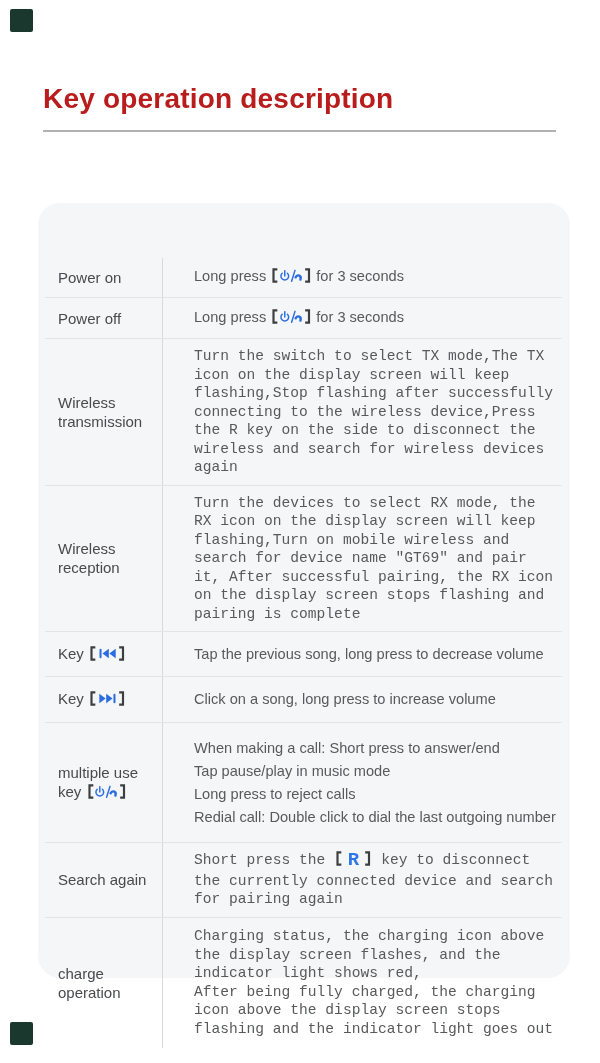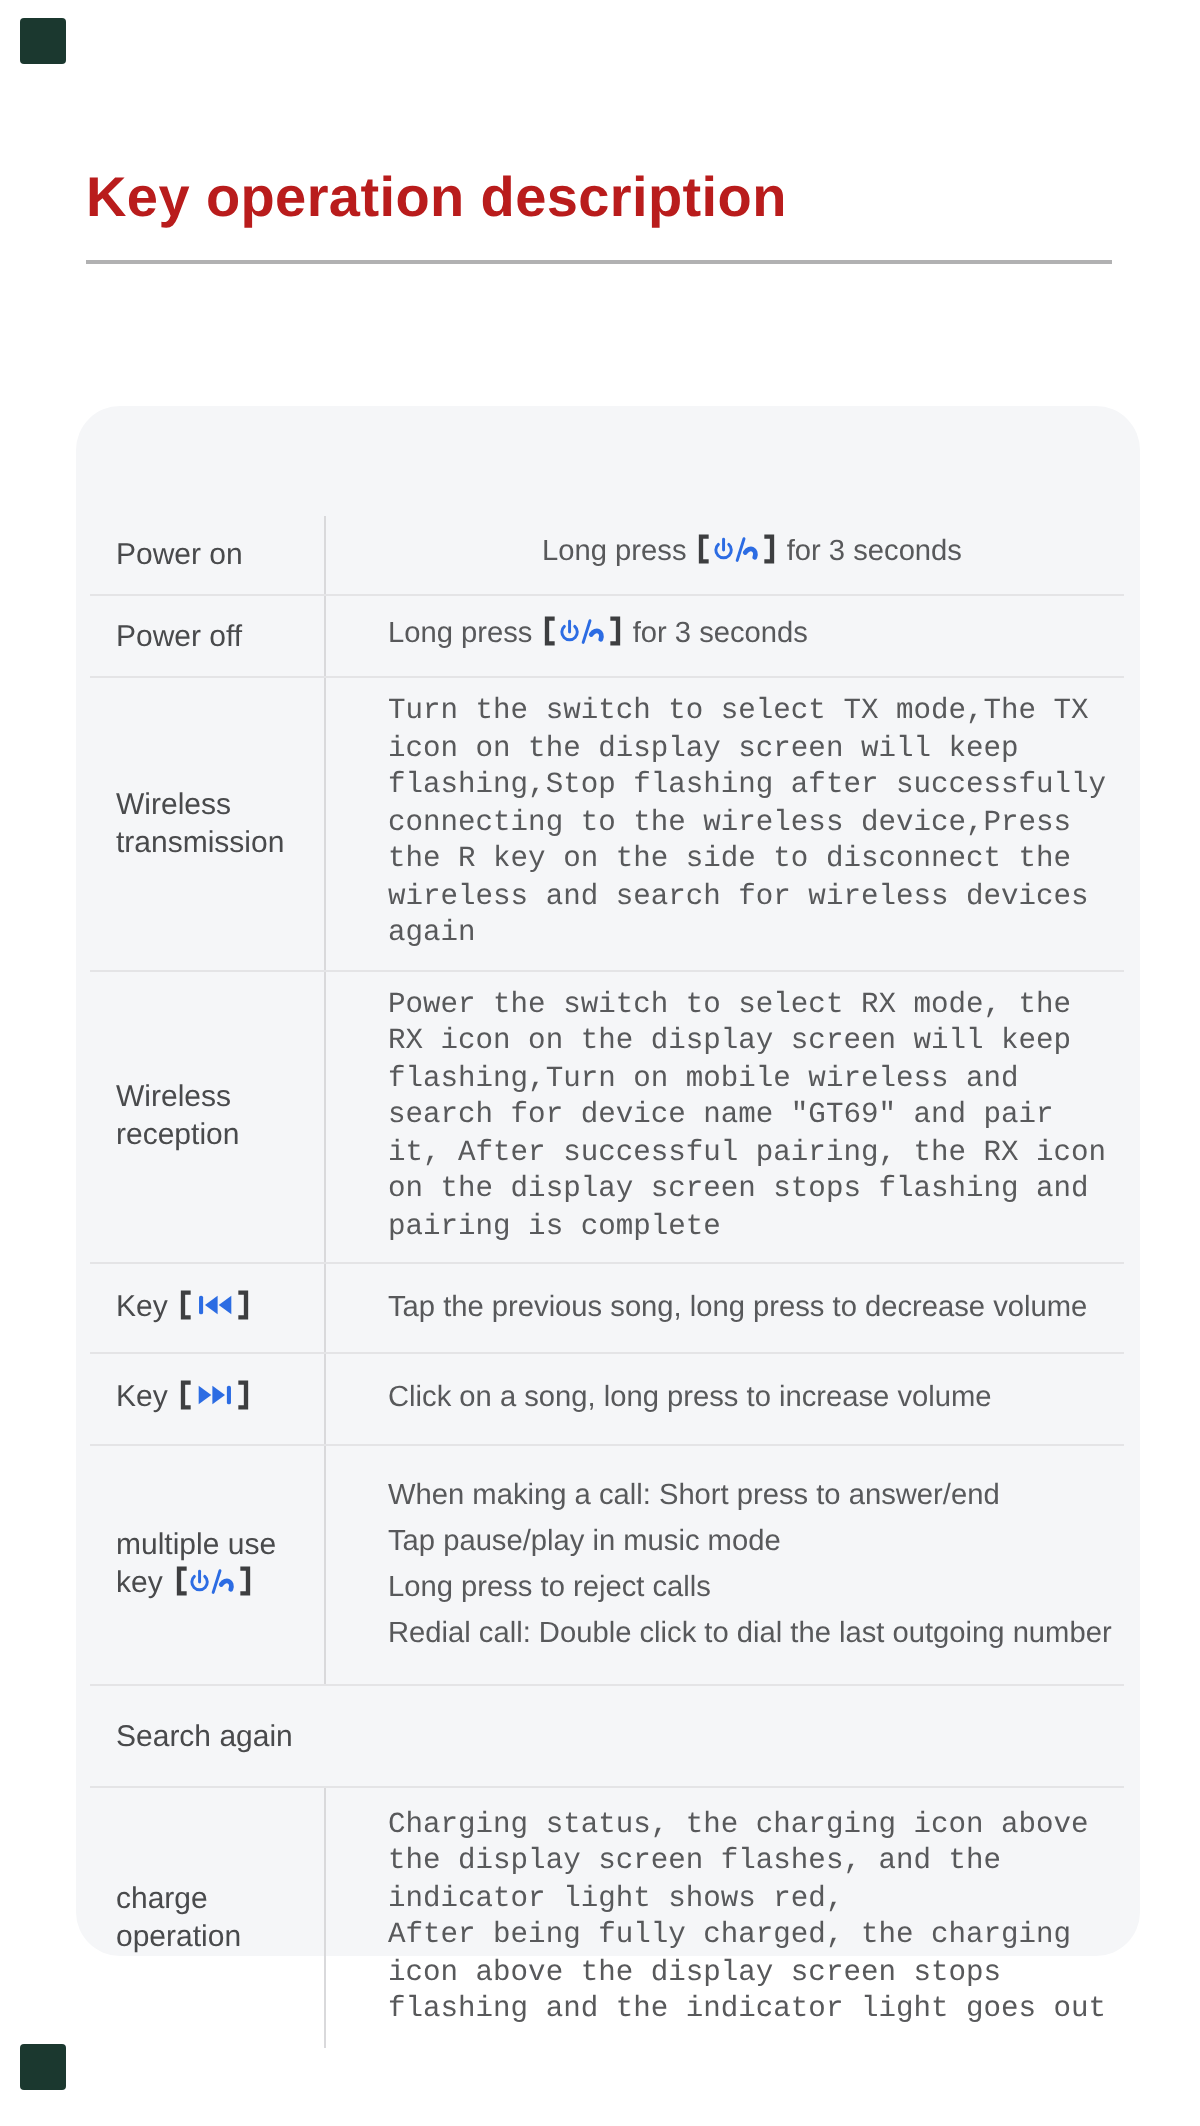--- a/index.html
+++ b/index.html
@@ -48,21 +48,21 @@
 </head>
 <body>
 
 <div class="corner-mark top"></div>
 
 <h1 class="page-title">Key operation description</h1>
 <div class="title-rule"></div>
 
 <div class="card">
   <div id="ktable">
-      <div class="row" style="min-height: 40px; text-align: center;">
+      <div class="row" style="min-height: 40px;">
         <div class="cell-label">
           <span class="inner"><span>Power on</span></span>
         </div>
         <div class="cell-desc">
           <div class="line"><span>Long press </span><span class="bracket" aria-label="【"><svg class="i-br" viewBox="0 0 9 18">
                 <path d="M7.6 1.6 H3 V16.4 H7.6"></path>
               </svg></span><span class="icon power-phone-icon"><svg class="i-pp" viewBox="0 0 25 16">
                 <path d="M8.01 5.48 A4.2 4.2 0 1 1 2.39 5.48" stroke-width="1.6"></path>
                 <line x1="5.2" y1="2.7" x2="5.2" y2="8.6" stroke-width="1.6"></line>
                 <line x1="12.6" y1="14.2" x2="16.3" y2="2.4" stroke-width="1.6"></line>
@@ -95,21 +95,21 @@
         </div>
         <div class="cell-desc">
           <div class="line"><span>Turn the switch to select TX mode,The TX icon on the display screen will keep flashing,Stop flashing after successfully connecting to the wireless device,Press the R key on the side to disconnect the wireless and search for wireless devices again</span></div>
         </div>
       </div>
       <div class="row tight" style="min-height: 99px;">
         <div class="cell-label">
           <span class="inner"><span>Wireless reception</span></span>
         </div>
         <div class="cell-desc">
-          <div class="line"><span>Power the switch to select RX mode, the RX icon on the display screen will keep flashing,Turn on mobile wireless and search for device name "GT69" and pair it, After successful pairing, the RX icon on the display screen stops flashing and pairing is complete</span></div>
+          <div class="line"><span>Turn the devices to select RX mode, the RX icon on the display screen will keep flashing,Turn on mobile wireless and search for device name "GT69" and pair it, After successful pairing, the RX icon on the display screen stops flashing and pairing is complete</span></div>
         </div>
       </div>
       <div class="row" style="min-height: 45px;">
         <div class="cell-label">
           <span class="inner"><span>Key </span><span class="bracket" aria-label="【"><svg class="i-br" viewBox="0 0 9 18">
                 <path d="M7.6 1.6 H3 V16.4 H7.6"></path>
               </svg></span><span class="icon prev-track-icon"><svg class="i-trk" viewBox="0 0 20 14">
                 <rect x="1.4" y="2" width="2.2" height="10" rx="1"></rect>
                 <polygon points="11.4,2 4.6,7 11.4,12"></polygon>
                 <polygon points="18.8,2 12,7 18.8,12"></polygon>
@@ -154,20 +154,27 @@
           <div class="line"><span>When making a call: Short press to answer/end</span></div>
           <div class="line"><span>Tap pause/play in music mode</span></div>
           <div class="line"><span>Long press to reject calls</span></div>
           <div class="line"><span>Redial call: Double click to dial the last outgoing number</span></div>
         </div>
       </div>
       <div class="row tight" style="min-height: 51px;">
         <div class="cell-label">
           <span class="inner"><span>Search again</span></span>
         </div>
+        <div class="cell-desc">
+          <div class="line"><span>Short press the </span><span class="bracket" aria-label="【"><svg class="i-br" viewBox="0 0 9 18">
+                <path d="M7.6 1.6 H3 V16.4 H7.6"></path>
+              </svg></span><span class="blue-key">R</span><span class="bracket" aria-label="】"><svg class="i-br" viewBox="0 0 9 18">
+                <path d="M1.4 1.6 H6 V16.4 H1.4"></path>
+              </svg></span><span> key to disconnect the currently connected device and search for pairing again</span></div>
+        </div>
       </div>
       <div class="row tight" style="min-height: 130px;">
         <div class="cell-label">
           <span class="inner"><span>charge operation</span></span>
         </div>
         <div class="cell-desc">
           <div class="line"><span>Charging status, the charging icon above the display screen flashes, and the indicator light shows red,</span></div>
           <div class="line"><span>After being fully charged, the charging icon above the display screen stops flashing and the indicator light goes out</span></div>
         </div>
       </div>

